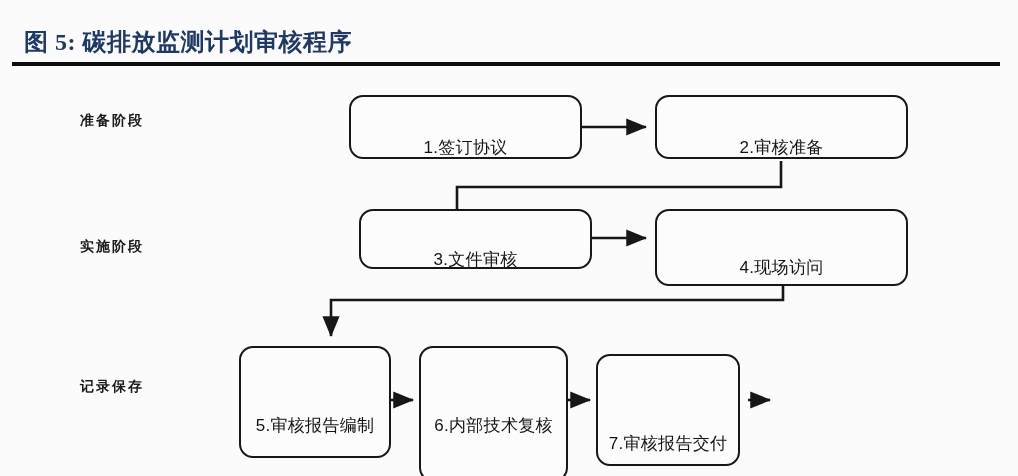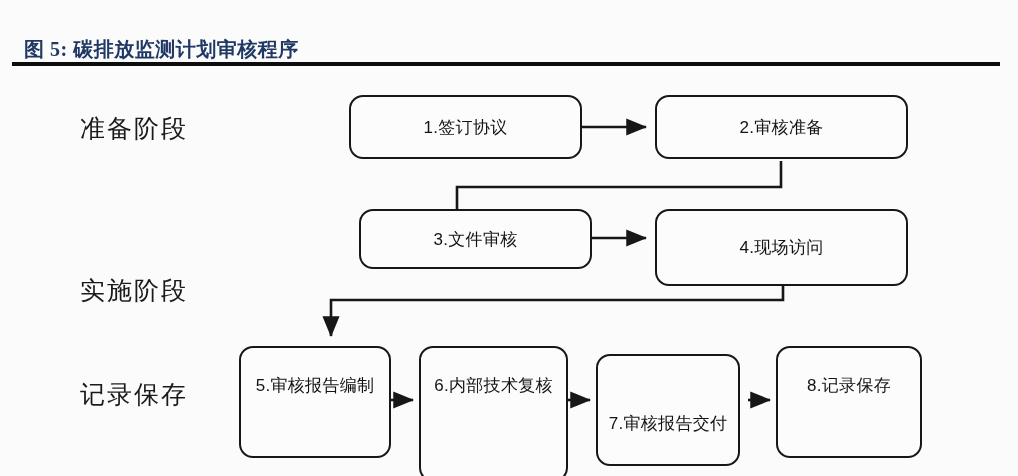--- a/index.html
+++ b/index.html
@@ -7,43 +7,43 @@
     width:1018px;height:476px;
     background:#fbfbfb;
     font-family:"Liberation Sans","DejaVu Sans",sans-serif;
     overflow:hidden;
     position:relative;
   }
   #root{position:relative;width:1018px;height:476px;}
 
   
   .fig-title{
-    position:absolute;left:24px;top:36px;
-    font-size:20px;font-weight:bold;
+    position:absolute;left:24px;top:26px;
+    font-size:24px;font-weight:bold;
     color:#1f3864;
     letter-spacing:.5px;
     white-space:nowrap;
     font-family:"Liberation Serif","DejaVu Serif",serif;
   }
   .fig-title .num{font-family:"Liberation Serif","DejaVu Serif",serif;}
   .title-rule{
     position:absolute;left:12px;top:62px;
     width:988px;height:4px;background:#0d0d0d;
   }
 
   
   svg.wires{
     position:absolute;left:0;top:0;width:1018px;height:476px;
     pointer-events:none;
   }
 
   
   .stage-label{
     position:absolute;
-    font-size:25px;font-weight:normal;color:#1a1a1a;
+    font-size:14px;font-weight:bold;color:#1a1a1a;
     letter-spacing:2px;
     white-space:nowrap;
   }
 
   
   .node{
     position:absolute;
     box-sizing:border-box;
     background:#fcfcfc;
     border:2px solid #17171a;
@@ -51,20 +51,21 @@
     display:flex;
     justify-content:center;
   }
   .node.center{align-items:center;}
   .node.top{align-items:flex-start;}
   .node-label{
     font-size:17px;
     color:#131313;
     white-space:nowrap;
     letter-spacing:.3px;
+    margin-top:40px;
   }
   .node.top .node-label{padding-top:26px;}
 </style>
 </head>
 <body>
 
 <div id="root">
 
   <div class="fig-title">
     <span class="num">图 5:</span>
@@ -102,21 +103,21 @@
     <g>
       <line x1="568" y1="400" x2="590" y2="400" stroke="#17171a" stroke-width="2.6" marker-end="url(#ah)"></line>
     </g>
 
     <g>
       <line x1="748" y1="400" x2="770" y2="400" stroke="#17171a" stroke-width="2.6" marker-end="url(#ah)"></line>
     </g>
   </svg>
 
   <div class="stage-label" style="left:80px;top:112px;">准备阶段</div>
-  <div class="stage-label" style="left:80px;top:238px;margin-top:36px;">实施阶段</div>
+  <div class="stage-label" style="left:80px;top:238px;">实施阶段</div>
   <div class="stage-label" style="left:80px;top:378px;">记录保存</div>
 
   <div class="node center" style="left:349px;top:95px;width:233px;height:64px;">
     <span class="node-label">1.签订协议</span>
   </div>
   <div class="node center" style="left:655px;top:95px;width:253px;height:64px;justify-content:center;">
     <span class="node-label">2.审核准备</span>
   </div>
 
   <div class="node center" style="left:359px;top:209px;width:233px;height:60px;">
@@ -128,17 +129,14 @@
 
   <div class="node top" style="left:239px;top:346px;width:152px;height:112px;">
     <span class="node-label">5.审核报告编制</span>
   </div>
   <div class="node top" style="left:419px;top:346px;width:149px;height:136px;">
     <span class="node-label">6.内部技术复核</span>
   </div>
   <div class="node top" style="left:596px;top:354px;width:144px;height:112px;align-items:center;">
     <span class="node-label">7.审核报告交付</span>
   </div>
-  <div class="node top" style="left:776px;top:346px;width:146px;height:112px;">
-    <span class="node-label">8.记录保存</span>
-  </div>
 
 </div>
 
 </body></html>

